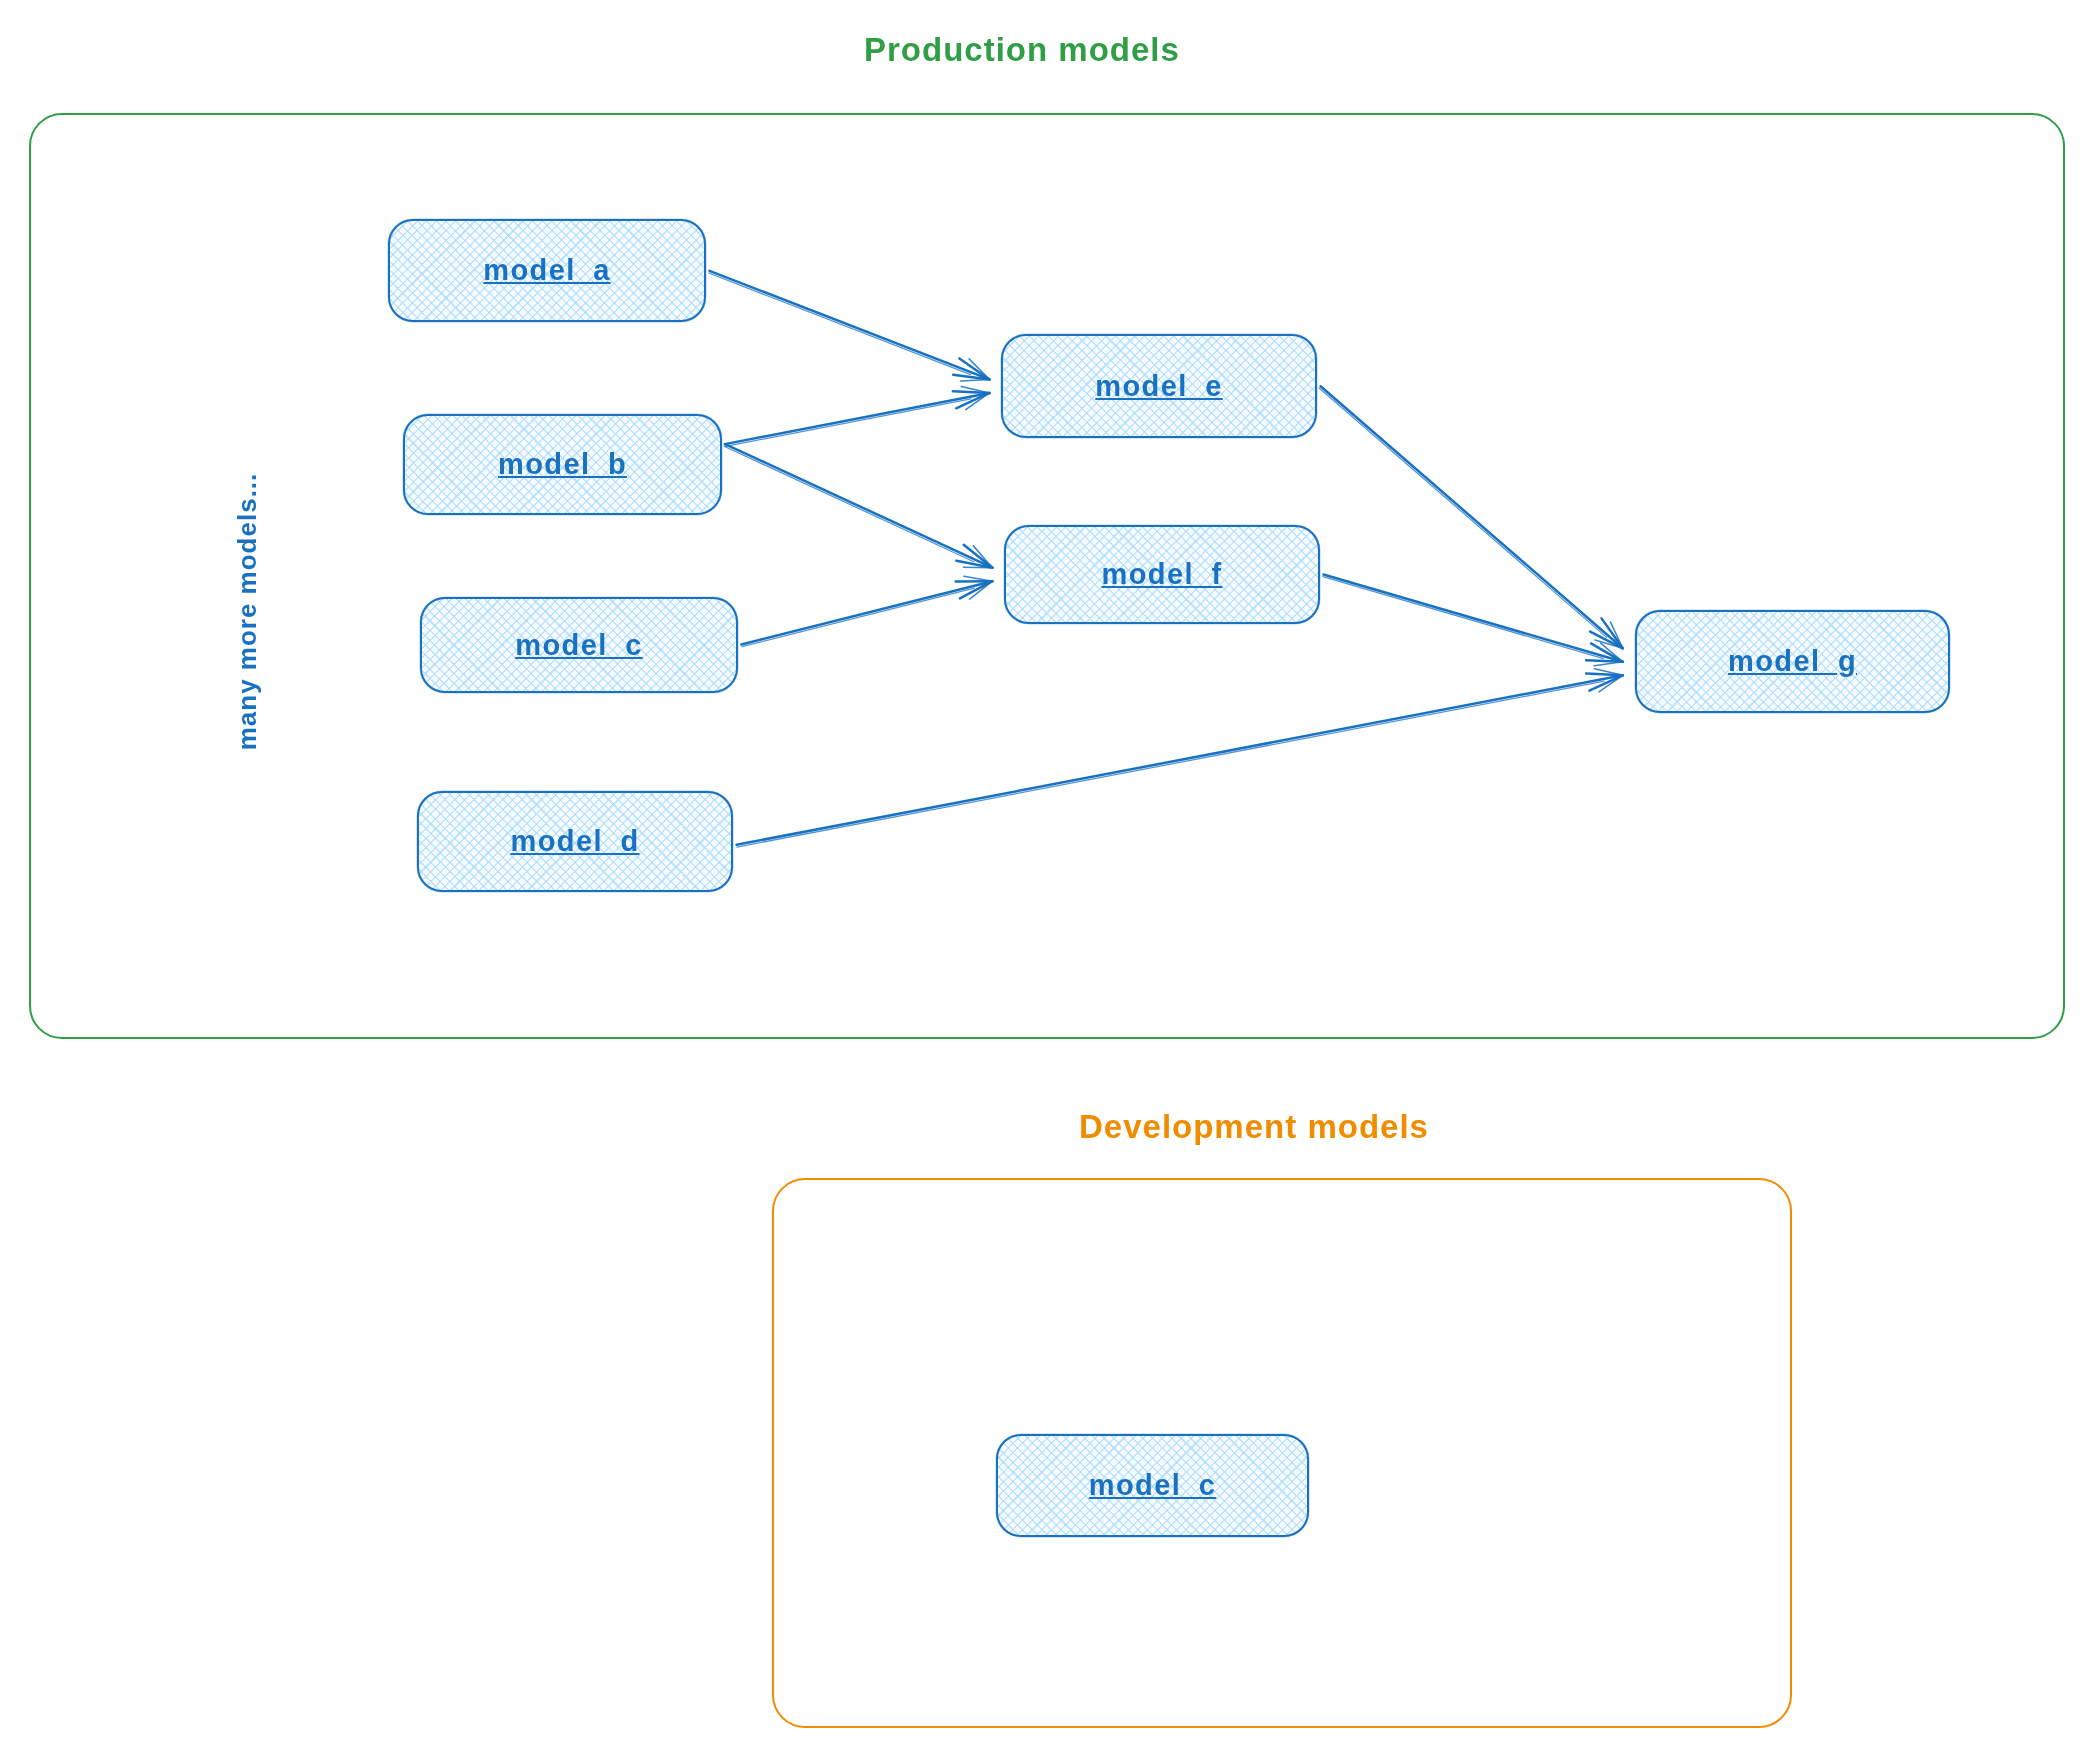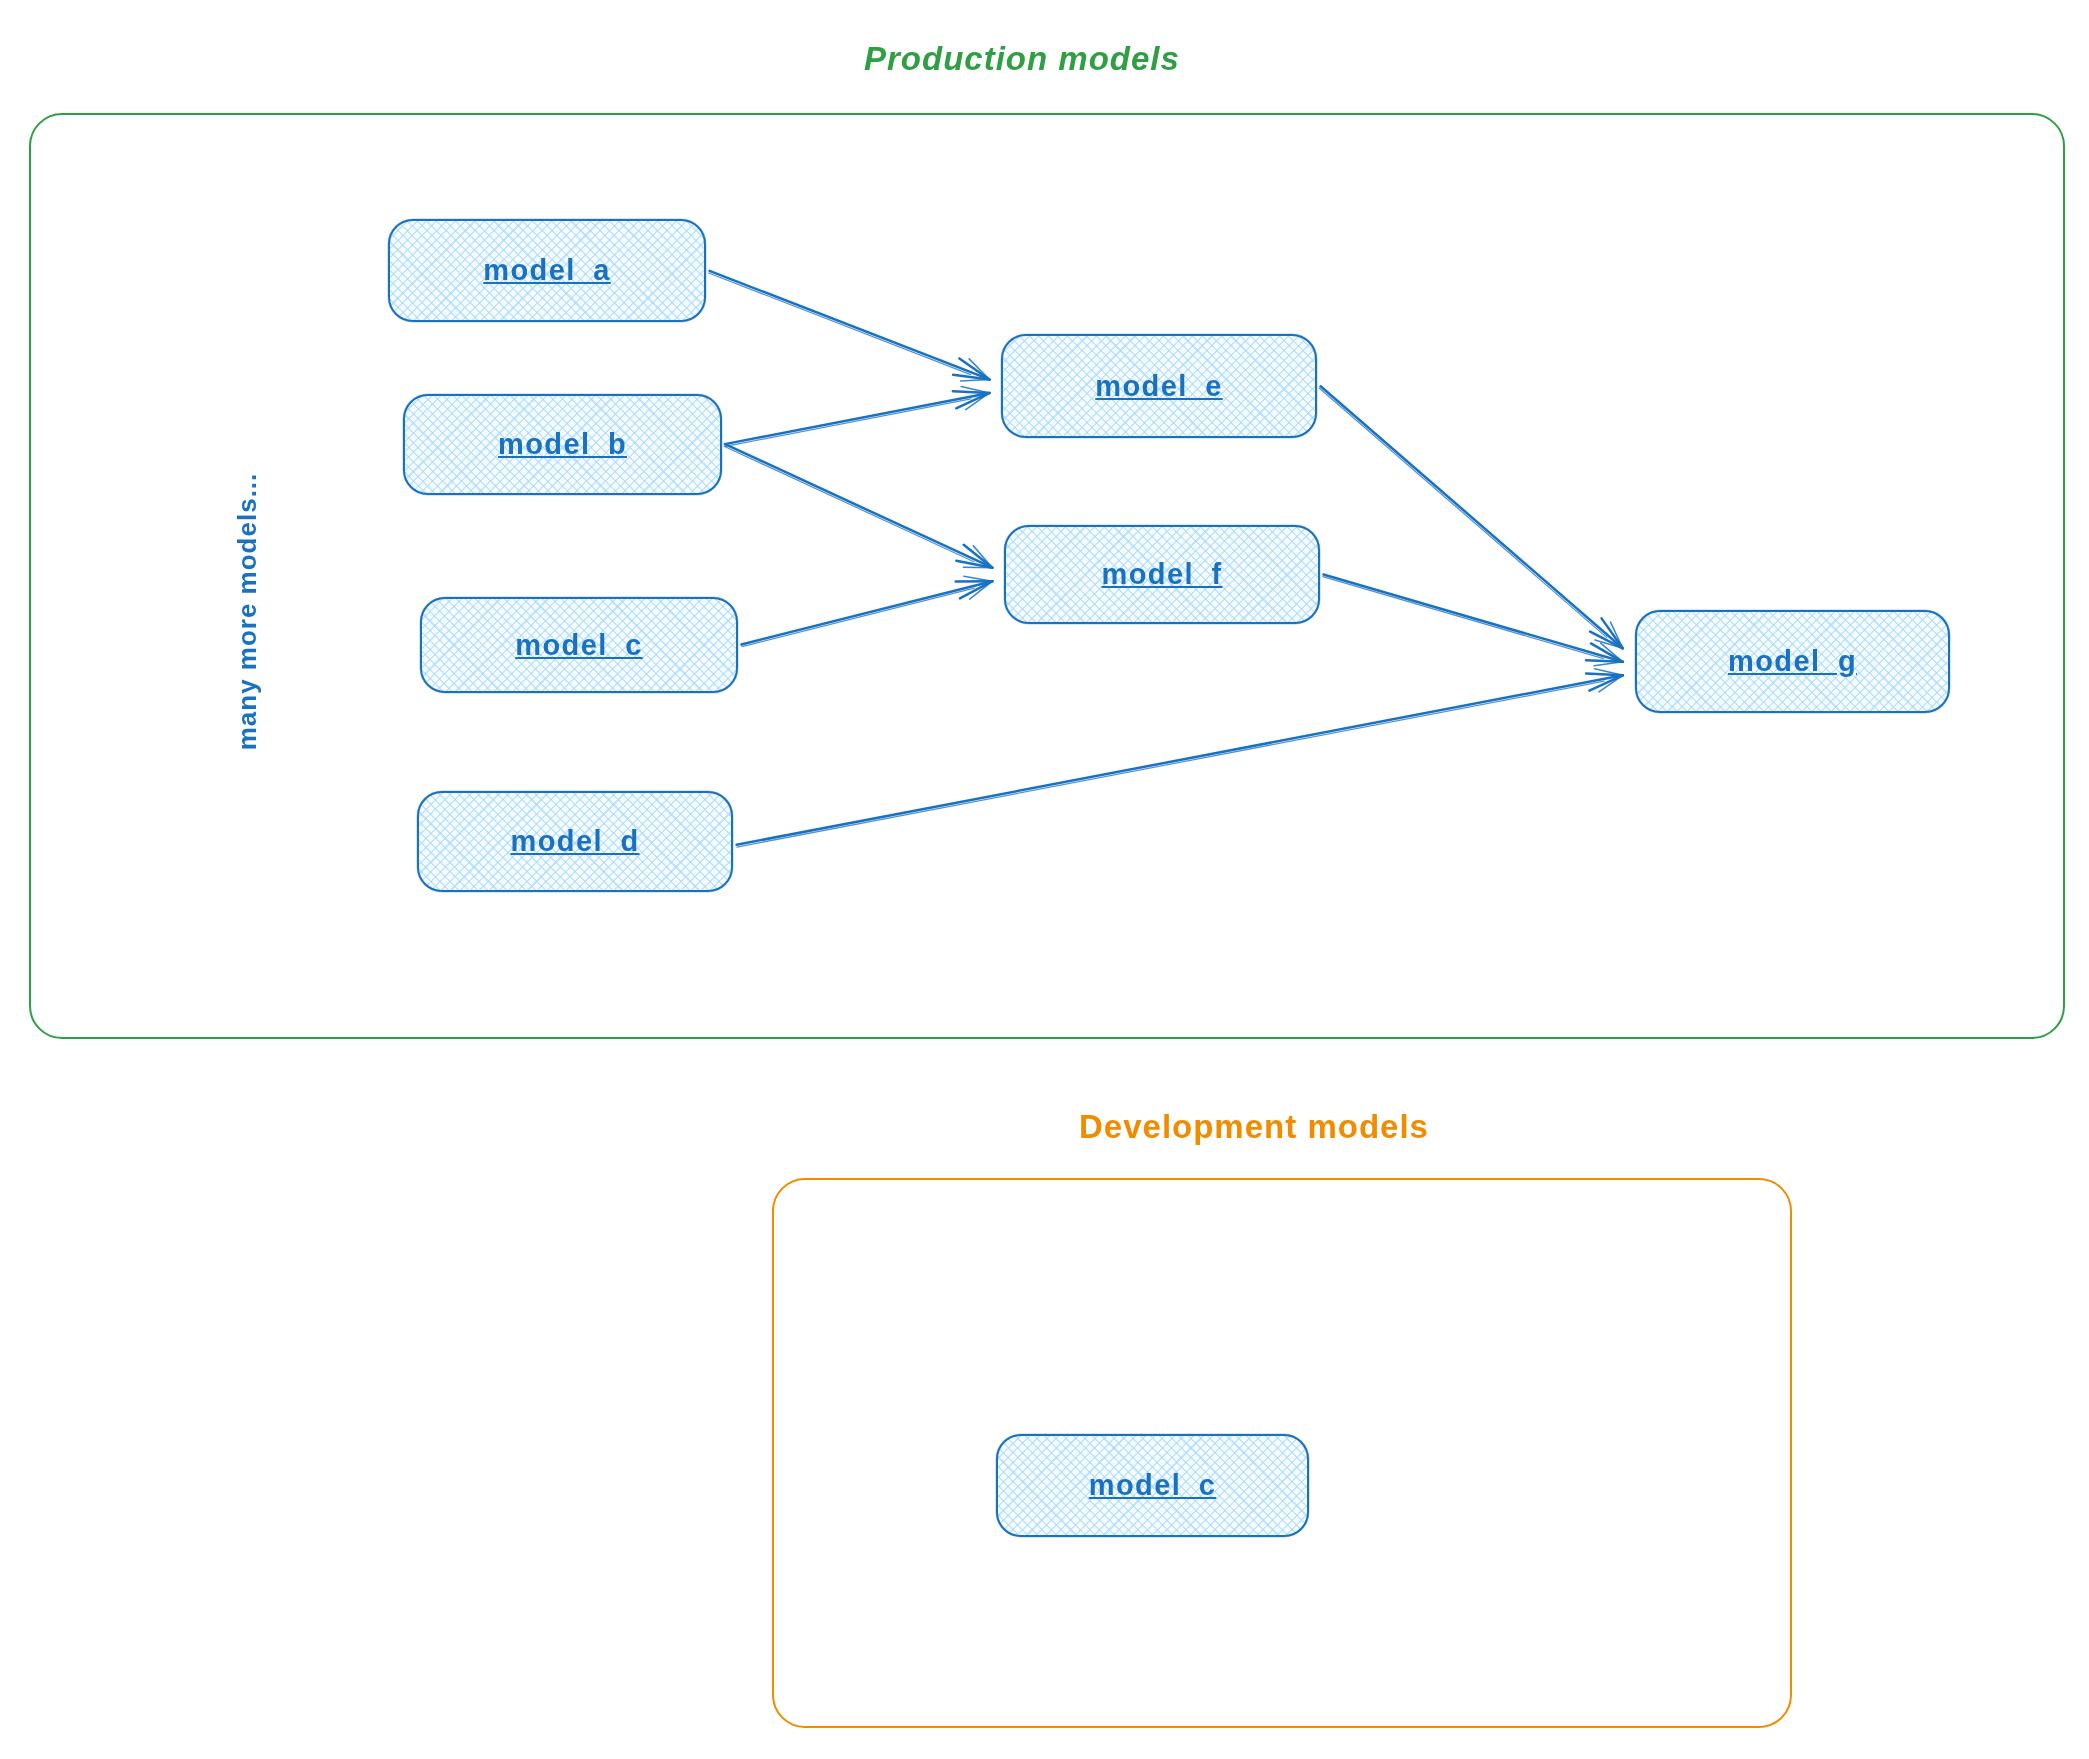--- a/index.html
+++ b/index.html
@@ -31,21 +31,21 @@
     border:2.4px solid var(--orange);
   }
   .group-title{
     position:absolute;
     font-size:33px;
     font-weight:bold;
     letter-spacing:1px;
     z-index:2;
     white-space:nowrap;
   }
-  .production-title{left:864px;top:40px;color:var(--green);font-style:italic;}
+  .production-title{left:864px;top:31px;color:var(--green);}
   .development-title{left:1079px;top:1108px;color:var(--orange);}
   .side-note{
     position:absolute;
     left:102px;top:596px;
     width:290px;height:31px;
     transform:rotate(-90deg);
     text-align:center;
     color:var(--blue);
     font-size:26px;
     font-weight:bold;
@@ -132,21 +132,21 @@
       <line x1="763.450661937523" y1="877.3573085962742" x2="1661.8064236352384" y2="705.6128247422992" stroke="#1971c2" stroke-width="1.3" stroke-linecap="round" opacity="0.75"></line>
       <line x1="1681" y1="699.5" x2="1646.441852662751" y2="715.3029887241934" stroke="#1971c2" stroke-width="2.6" stroke-linecap="round" opacity="1"></line>
       <line x1="1681" y1="699.5" x2="1643.0496076670522" y2="697.5589379774618" stroke="#1971c2" stroke-width="2.6" stroke-linecap="round" opacity="1"></line>
       <line x1="1681" y1="699.5" x2="1656.3916213457503" y2="716.6588956523742" stroke="#1971c2" stroke-width="1.6" stroke-linecap="round" opacity="0.85"></line>
       <line x1="1681" y1="699.5" x2="1651.7975684502233" y2="692.628465121925" stroke="#1971c2" stroke-width="1.6" stroke-linecap="round" opacity="0.85"></line>
     </svg>
 
   <div class="node" style="left:388px;top:219px;width:314px;height:99px">
     <span class="node-label">model_a</span>
   </div>
-  <div class="node" style="left:403px;top:394px;width:315px;height:97px">
+  <div class="node" style="left:403px;top:414px;width:315px;height:97px">
     <span class="node-label">model_b</span>
   </div>
   <div class="node" style="left:420px;top:597px;width:314px;height:92px">
     <span class="node-label">model_c</span>
   </div>
   <div class="node" style="left:417px;top:791px;width:312px;height:97px">
     <span class="node-label">model_d</span>
   </div>
   <div class="node" style="left:1004px;top:525px;width:312px;height:95px">
     <span class="node-label">model_f</span>

